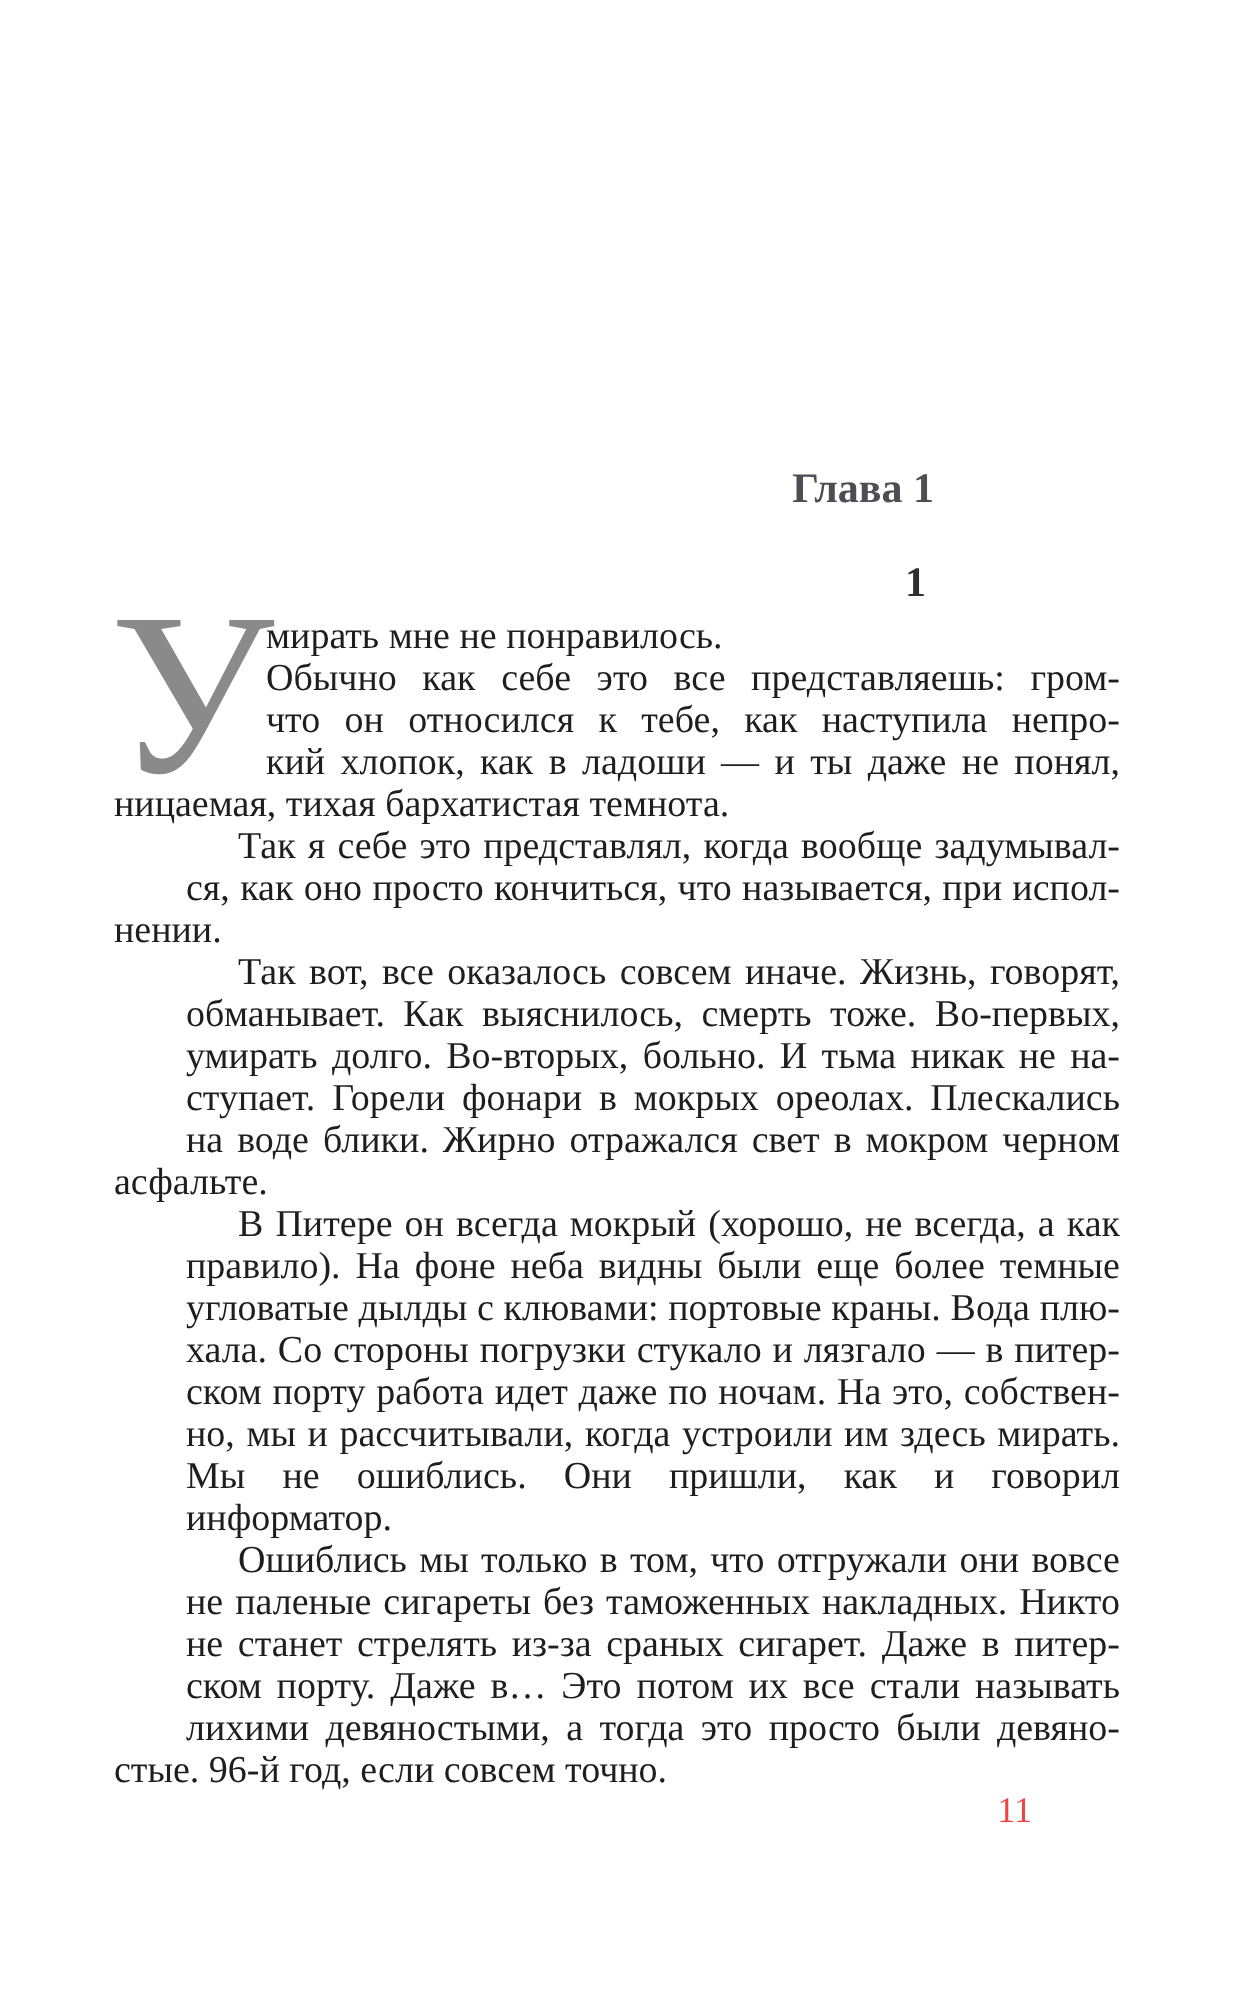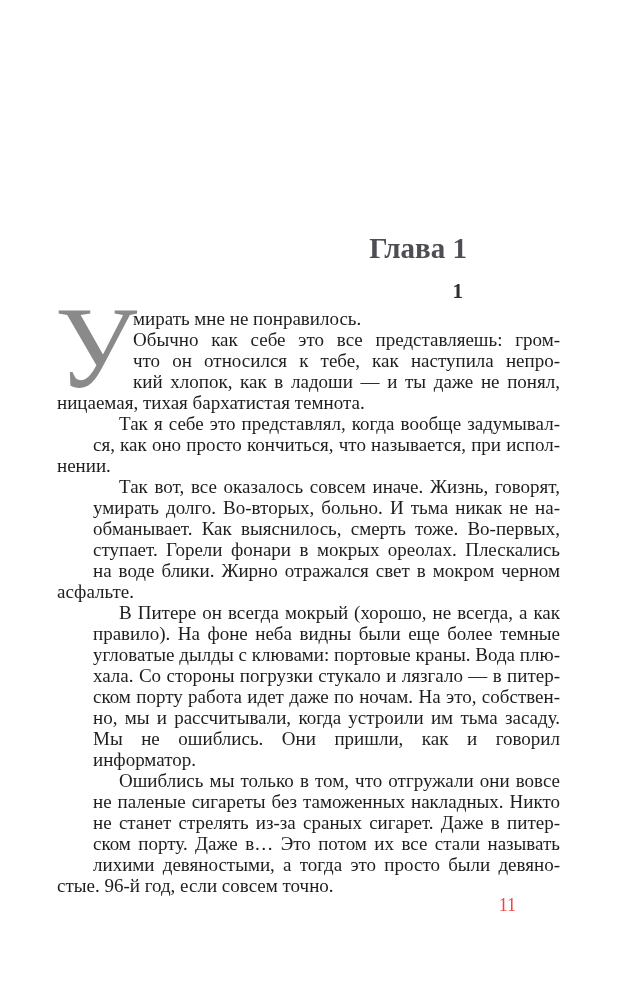--- a/index.html
+++ b/index.html
@@ -16,21 +16,21 @@
     font-family: "Liberation Serif", "DejaVu Serif", serif;
   }
   .chapter-title {
     position: absolute;
     top: 233px;
     left: 57px;
     width: 503px;
     box-sizing: border-box;
     padding-right: 93px;
     text-align: right;
-    font-size: 29px;
+    font-size: 21px;
     font-weight: bold;
     line-height: 1.05;
     color: #4d4d53;
   }
   .section-number {
     position: absolute;
     top: 280px;
     left: 57px;
     width: 503px;
     box-sizing: border-box;
@@ -120,33 +120,33 @@
         <div class="line line-just">кий хлопок, как в ладоши — и ты даже не понял,</div>
         <div class="line line-last">ницаемая, тихая бархатистая темнота.</div>
       </div>
       <div class="paragraph">
         <div class="line line-just line-indent">Так я себе это представлял, когда вообще задумывал-</div>
         <div class="line line-just">ся, как оно просто кончиться, что называется, при испол-</div>
         <div class="line line-last">нении.</div>
       </div>
       <div class="paragraph">
         <div class="line line-just line-indent">Так вот, все оказалось совсем иначе. Жизнь, говорят,</div>
+        <div class="line line-just">обманывает. Как выяснилось, смерть тоже. Во-первых,</div>
         <div class="line line-just">умирать долго. Во-вторых, больно. И тьма никак не на-</div>
-        <div class="line line-just">обманывает. Как выяснилось, смерть тоже. Во-первых,</div>
         <div class="line line-just">ступает. Горели фонари в мокрых ореолах. Плескались</div>
         <div class="line line-just">на воде блики. Жирно отражался свет в мокром черном</div>
         <div class="line line-last">асфальте.</div>
       </div>
       <div class="paragraph">
         <div class="line line-just line-indent">В Питере он всегда мокрый (хорошо, не всегда, а как</div>
         <div class="line line-just">правило). На фоне неба видны были еще более темные</div>
         <div class="line line-just">угловатые дылды с клювами: портовые краны. Вода плю-</div>
         <div class="line line-just">хала. Со стороны погрузки стукало и лязгало — в питер-</div>
         <div class="line line-just">ском порту работа идет даже по ночам. На это, собствен-</div>
-        <div class="line line-just">но, мы и рассчитывали, когда устроили им тьма засаду.</div>
+        <div class="line line-just">но, мы и рассчитывали, когда устроили им здесь мирать.</div>
         <div class="line line-just">Мы не ошиблись. Они пришли, как и говорил информатор.</div>
       </div>
       <div class="paragraph">
         <div class="line line-just line-indent">Ошиблись мы только в том, что отгружали они вовсе</div>
         <div class="line line-just">не паленые сигареты без таможенных накладных. Никто</div>
         <div class="line line-just">не станет стрелять из-за сраных сигарет. Даже в питер-</div>
         <div class="line line-just">ском порту. Даже в… Это потом их все стали называть</div>
         <div class="line line-just">лихими девяностыми, а тогда это просто были девяно-</div>
         <div class="line line-last">стые. 96-й год, если совсем точно.</div>
       </div>

